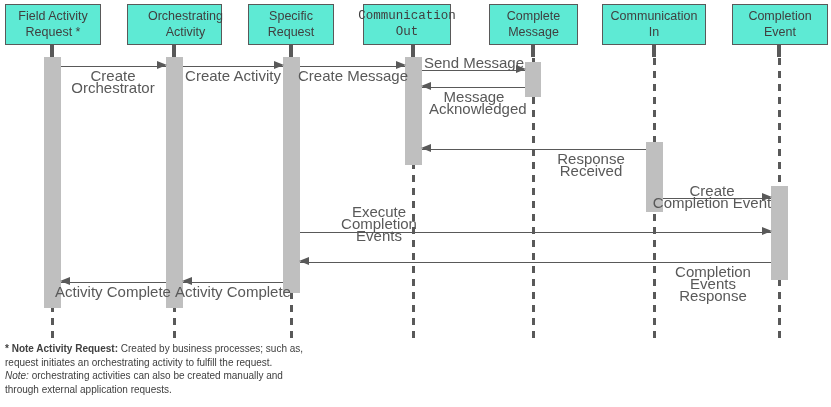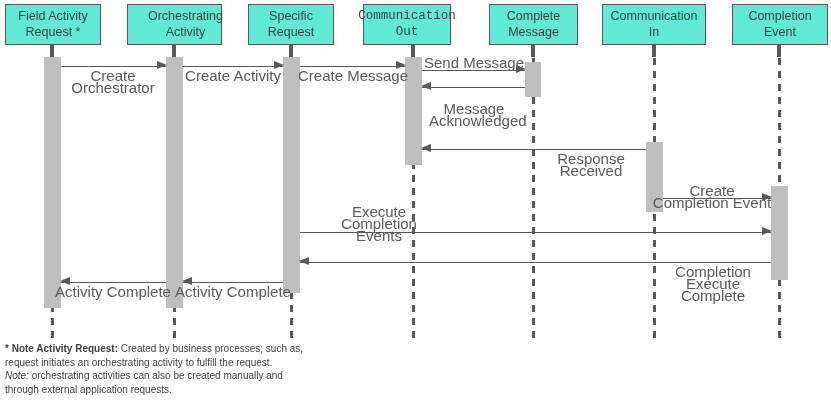--- a/index.html
+++ b/index.html
@@ -85,25 +85,25 @@
   <div class="arrow head-right" style="left:663px;top:198px;width:108px;"></div>
   <div class="arrow head-right" style="left:300px;top:232px;width:471px;"></div>
   <div class="arrow head-left" style="left:300px;top:262px;width:471px;"></div>
   <div class="arrow head-left" style="left:183px;top:282px;width:100px;"></div>
   <div class="arrow head-left" style="left:61px;top:282px;width:105px;"></div>
 
   <div class="msg-label" style="left:53px;top:70px;width:120px;">Create Orchestrator</div>
   <div class="msg-label" style="left:173px;top:70px;width:120px;">Create Activity</div>
   <div class="msg-label" style="left:293px;top:70px;width:120px;">Create Message</div>
   <div class="msg-label" style="left:414px;top:57px;width:120px;">Send Message</div>
-  <div class="msg-label" style="left:429px;top:103px;width:90px;">Message Acknowledged</div>
+  <div class="msg-label" style="left:429px;top:91px;width:90px;">Message Acknowledged</div>
   <div class="msg-label" style="left:652px;top:185px;width:120px;">Create Completion Event</div>
   <div class="msg-label" style="left:531px;top:153px;width:120px;">Response Received</div>
   <div class="msg-label" style="left:290px;top:206px;width:100px;margin-left:39px;">Execute Completion Events</div>
-  <div class="msg-label" style="left:663px;top:266px;width:100px;">Completion Execute Complete</div>
+  <div class="msg-label" style="left:663px;top:266px;width:100px;">Completion Events Response</div>
   <div class="msg-label" style="left:173px;top:286px;width:120px;">Activity Complete</div>
   <div class="msg-label" style="left:53px;top:286px;width:120px;">Activity Complete</div>
 
   <div class="footnote">
     <div><span class="fn-lead-bold">* Note Activity Request:</span><span> Created by business processes; such as,</span></div>
     <div><span>request initiates an orchestrating activity to fulfill the request.</span></div>
     <div><span class="fn-lead-italic">Note:</span><span> orchestrating activities can also be created manually and</span></div>
     <div><span>through external application requests.</span></div>
   </div>
 

